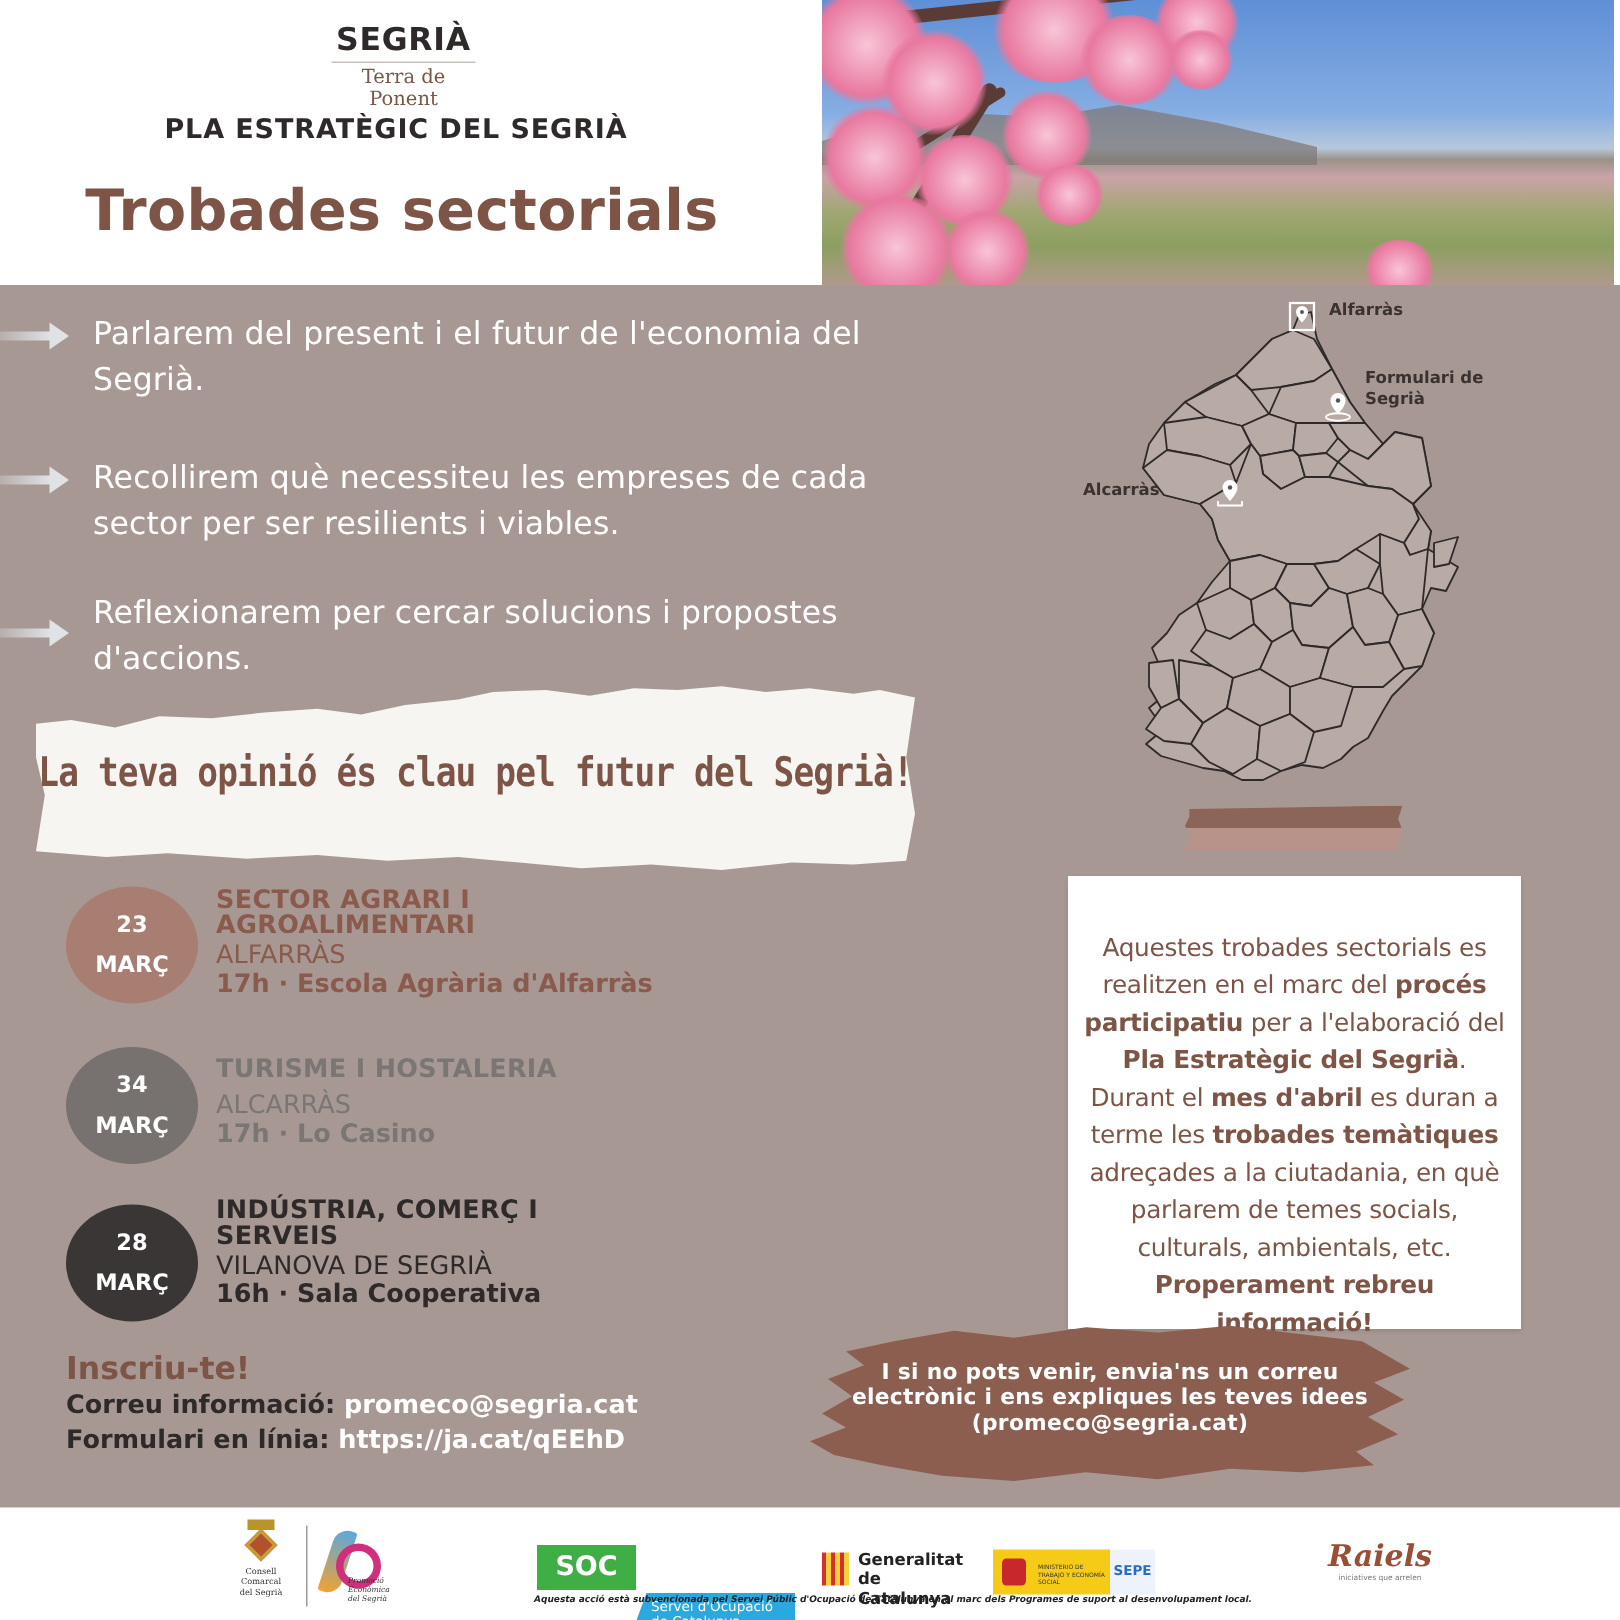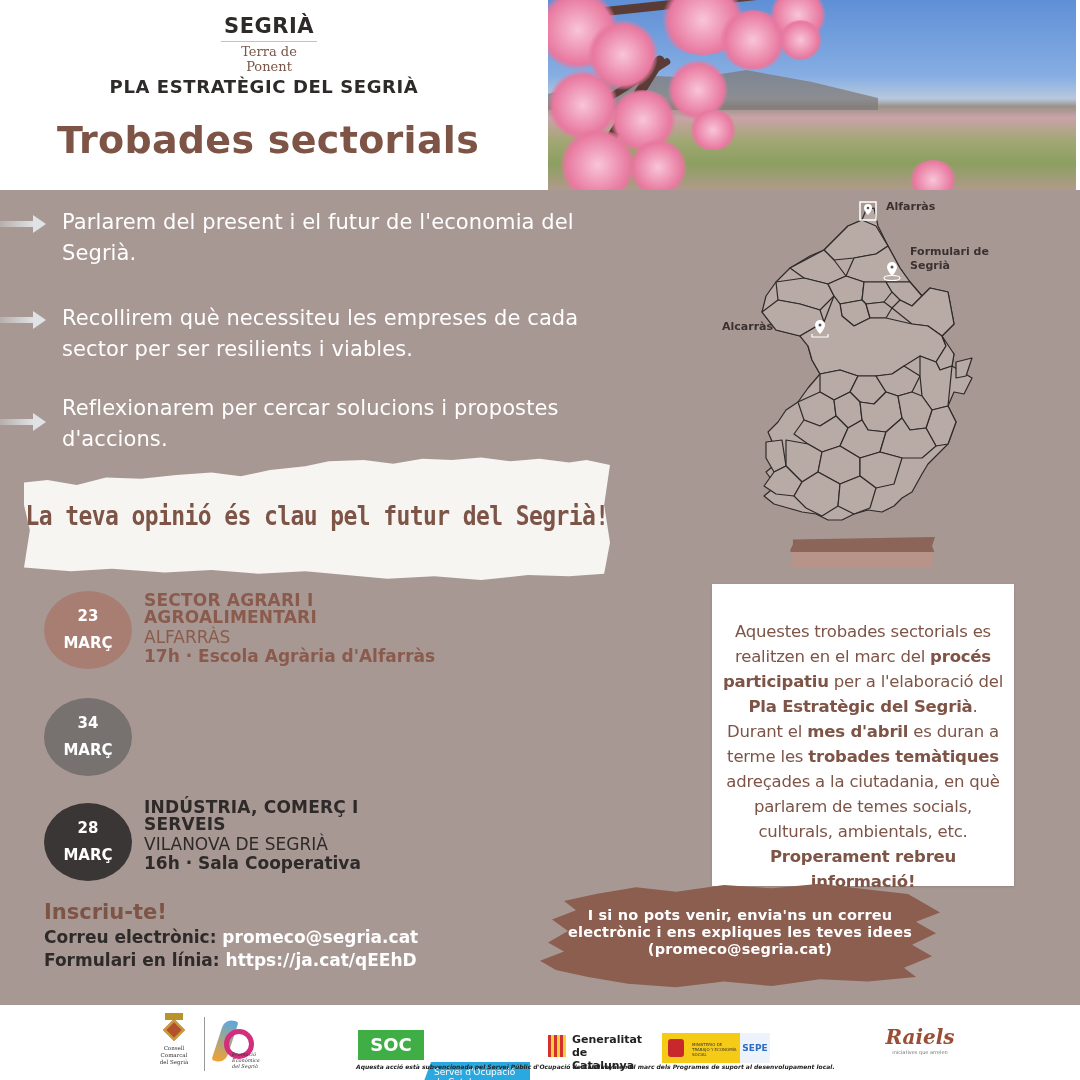--- a/index.html
+++ b/index.html
@@ -239,41 +239,46 @@
     <div class="town">ALFARRÀS</div>
     <div class="venue">17h · Escola Agrària d'Alfarràs</div>
   </div>
 </div>
 
 <div class="event" style="top:698px;">
   <div class="circle" style="background:#77716f;">
     <div class="day">34</div>
     <div class="month">MARÇ</div>
   </div>
+  <div class="info" style="color:#7a7674;top:7px;">
+    <div class="sector">TURISME I HOSTALERIA</div>
+    <div class="town" style="margin-top:6px;">ALCARRÀS</div>
+    <div class="venue">17h · Lo Casino</div>
+  </div>
 </div>
 
 <div class="event" style="top:803px;">
   <div class="circle" style="background:#3a3635;">
     <div class="day">28</div>
     <div class="month">MARÇ</div>
   </div>
   <div class="info" style="color:#2e2a29;top:-4px;">
     <div class="sector">
       <div>INDÚSTRIA, COMERÇ I</div>
       <div>SERVEIS</div>
     </div>
     <div class="town">VILANOVA DE SEGRIÀ</div>
     <div class="venue">16h · Sala Cooperativa</div>
   </div>
 </div>
 
 <div class="register">
   <div class="title">Inscriu-te!</div>
   <div class="row">
-    <span>Correu electrònic:</span>
+    <span>Correu informació:</span>
     <span class="val">promeco@segria.cat</span>
   </div>
   <div class="row">
     <span>Formulari en línia:</span>
     <span class="val">https://ja.cat/qEEhD</span>
   </div>
 </div>
 
 <div class="tape"></div>
 <div class="card">

